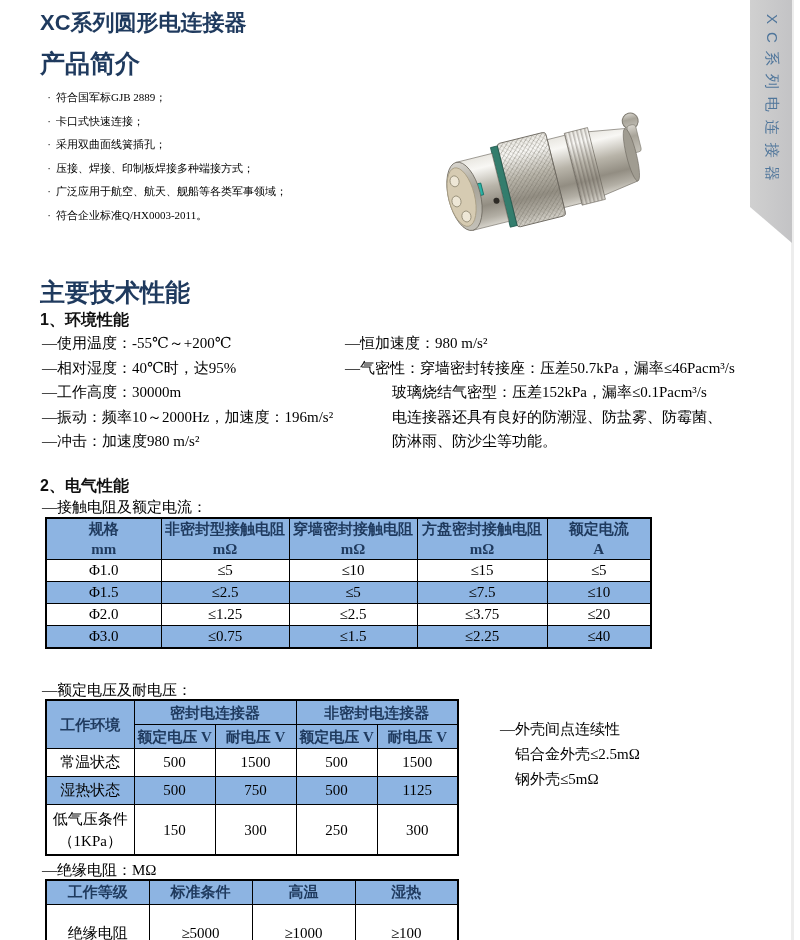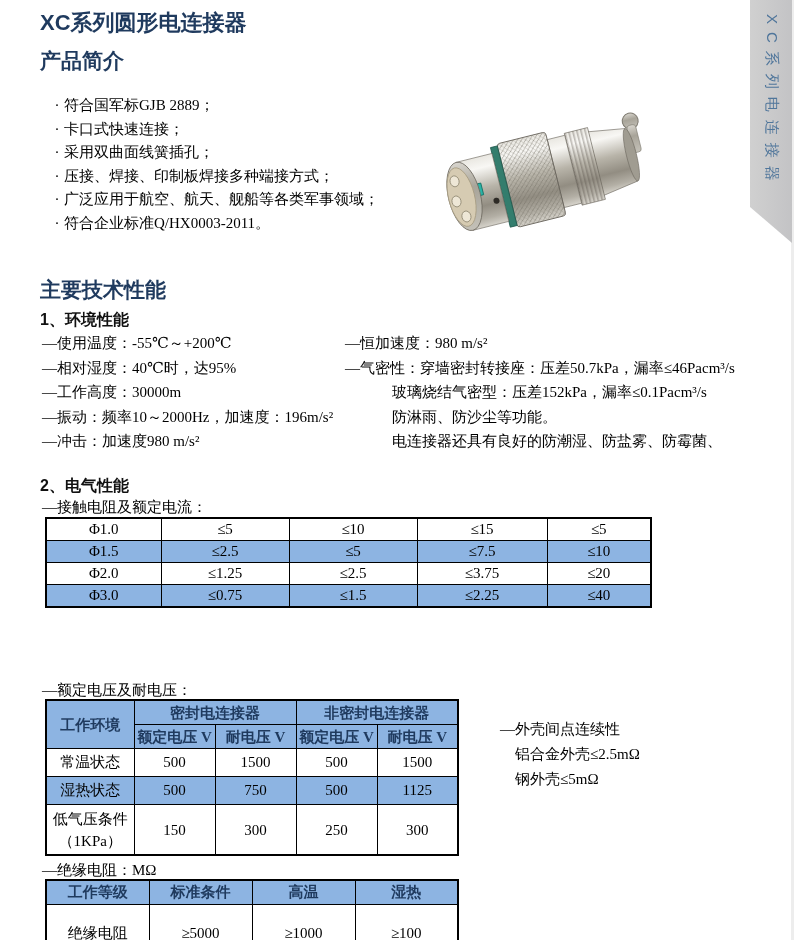--- a/index.html
+++ b/index.html
@@ -3,27 +3,27 @@
 <meta charset="utf-8">
 <style>
   html,body{margin:0;padding:0;background:#ffffff;}
   .page{position:relative;width:800px;height:940px;background:#ffffff;overflow:hidden;
         font-family:"Liberation Serif","DejaVu Serif",serif;color:#000;}
 
   
   .doc-title{position:absolute;left:40px;top:8px;font-family:"Liberation Sans","DejaVu Sans",sans-serif;
              font-weight:bold;font-size:22px;color:#1F3A5E;}
   .sec-head{position:absolute;font-family:Liberation Sans, sans-serif;
-            font-weight:bold;font-size:21px;color:#1F3A5E;}
+            font-weight:bold;font-size:25px;color:#1F3A5E;}
   .sub-head{position:absolute;font-family:"Liberation Sans","DejaVu Sans",sans-serif;
             font-weight:bold;font-size:16px;color:#111;}
 
   
-  .bullets{position:absolute;left:42px;top:86px;margin:8px;padding:0;list-style:none;
-           font-size:15px;line-height:23.5px;}
+  .bullets{position:absolute;left:42px;top:86px;margin:0;padding:0;list-style:none;
+           font-size:11px;line-height:23.5px;}
   .bullets li{white-space:nowrap;}
   .bullets .mk{display:inline-block;width:14px;text-align:center;}
 
   
   .spec-col{position:absolute;font-size:15px;line-height:24.5px;}
   .spec-col div{white-space:nowrap;}
   .indent{margin-left:47px;}
 
   
   .tcaption{position:absolute;font-size:15px;white-space:nowrap;}
@@ -137,36 +137,58 @@
     <div>—相对湿度：40℃时，达95%</div>
     <div>—工作高度：30000m</div>
     <div>—振动：频率10～2000Hz，加速度：196m/s²</div>
     <div>—冲击：加速度980 m/s²</div>
   </div>
 
   <div class="spec-col" style="left:345px;top:331px;font-family:Liberation Serif, serif;">
     <div>—恒加速度：980 m/s²</div>
     <div>—气密性：穿墙密封转接座：压差50.7kPa，漏率≤46Pacm³/s</div>
     <div class="indent">玻璃烧结气密型：压差152kPa，漏率≤0.1Pacm³/s</div>
+    <div class="indent">电连接器还具有良好的防潮湿、防盐雾、防霉菌、</div>
     <div class="indent">防淋雨、防沙尘等功能。</div>
-    <div class="indent">电连接器还具有良好的防潮湿、防盐雾、防霉菌、</div>
   </div>
 
   <div class="sub-head" style="left:40px;top:476px;">2、电气性能</div>
   <div class="tcaption" style="left:42px;top:498px;">—接触电阻及额定电流：</div>
 
   <table class="t1">
     <colgroup>
         <col style="width:115px">
         <col style="width:128px">
         <col style="width:128px">
         <col style="width:130px">
         <col style="width:104px">
       </colgroup>
     <tbody>
+        <tr>
+      <th>
+            <div>规格</div>
+            <div>mm</div>
+          </th>
+      <th>
+            <div>非密封型接触电阻</div>
+            <div>mΩ</div>
+          </th>
+      <th>
+            <div>穿墙密封接触电阻</div>
+            <div>mΩ</div>
+          </th>
+      <th>
+            <div>方盘密封接触电阻</div>
+            <div>mΩ</div>
+          </th>
+      <th>
+            <div>额定电流</div>
+            <div>A</div>
+          </th>
+    </tr>
     <tr>
       <td>Φ1.0</td>
       <td>≤5</td>
       <td>≤10</td>
       <td>≤15</td>
       <td>≤5</td>
     </tr>
     <tr class="blue">
       <td>Φ1.5</td>
       <td>≤2.5</td>

